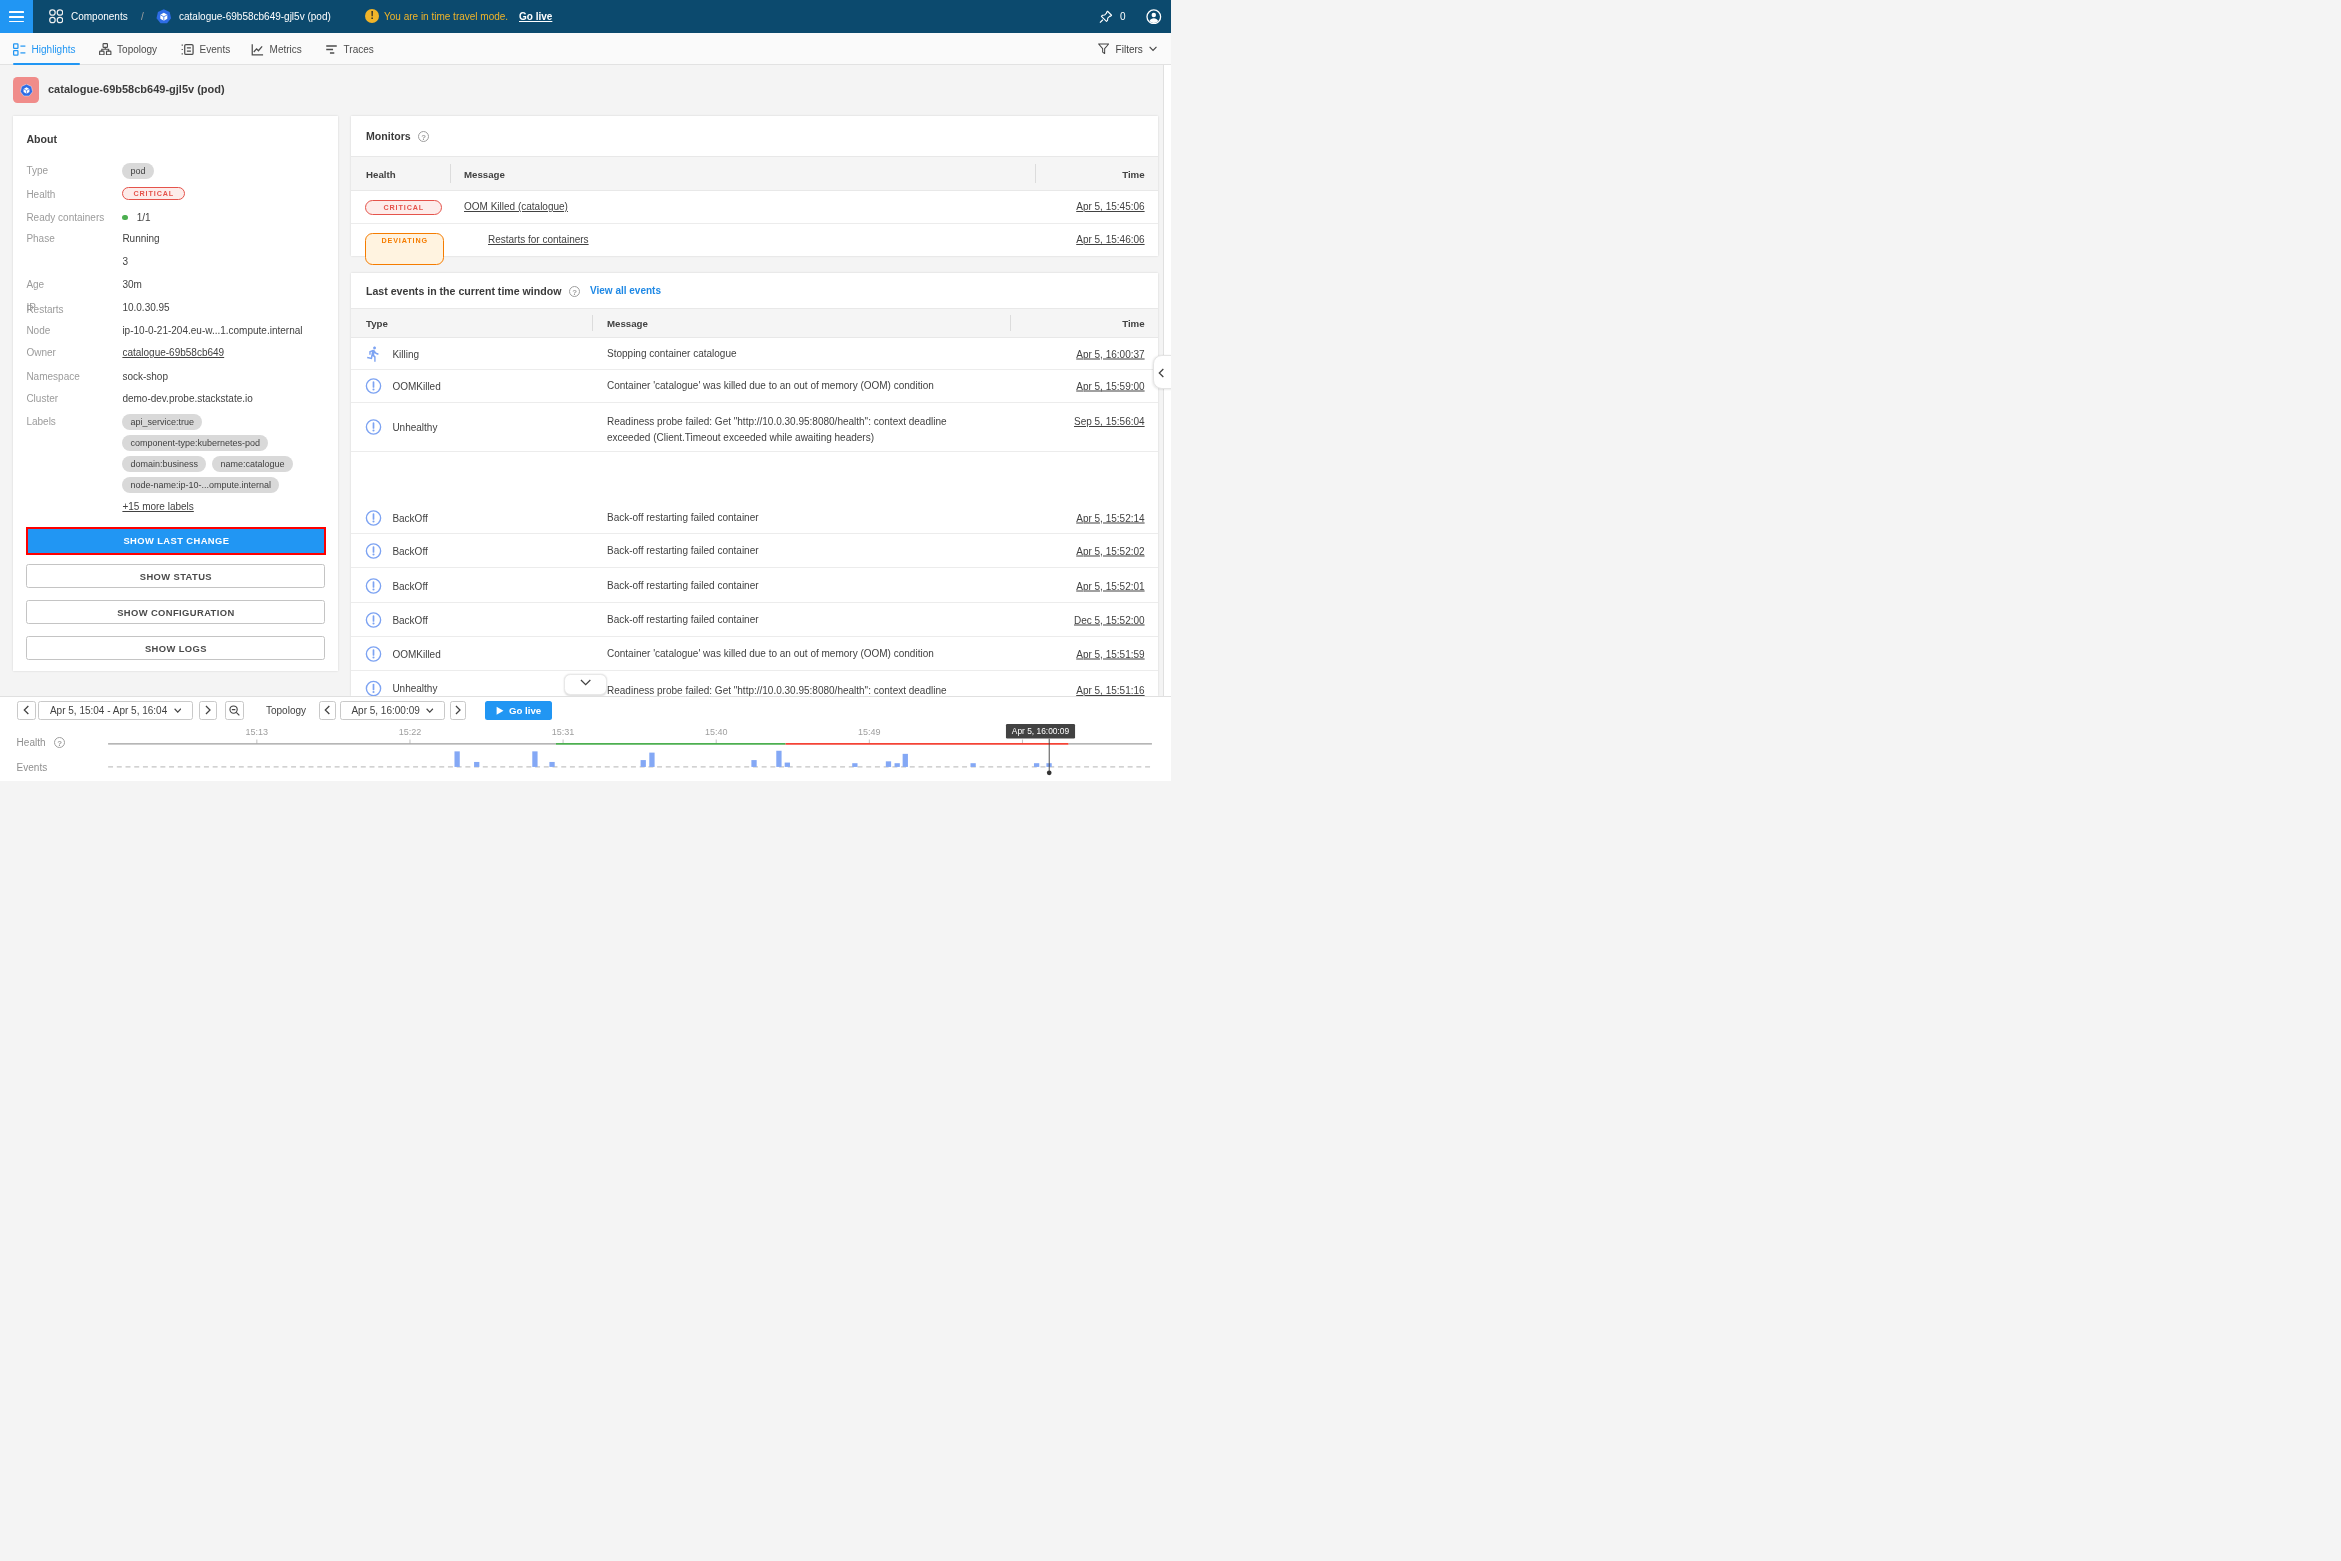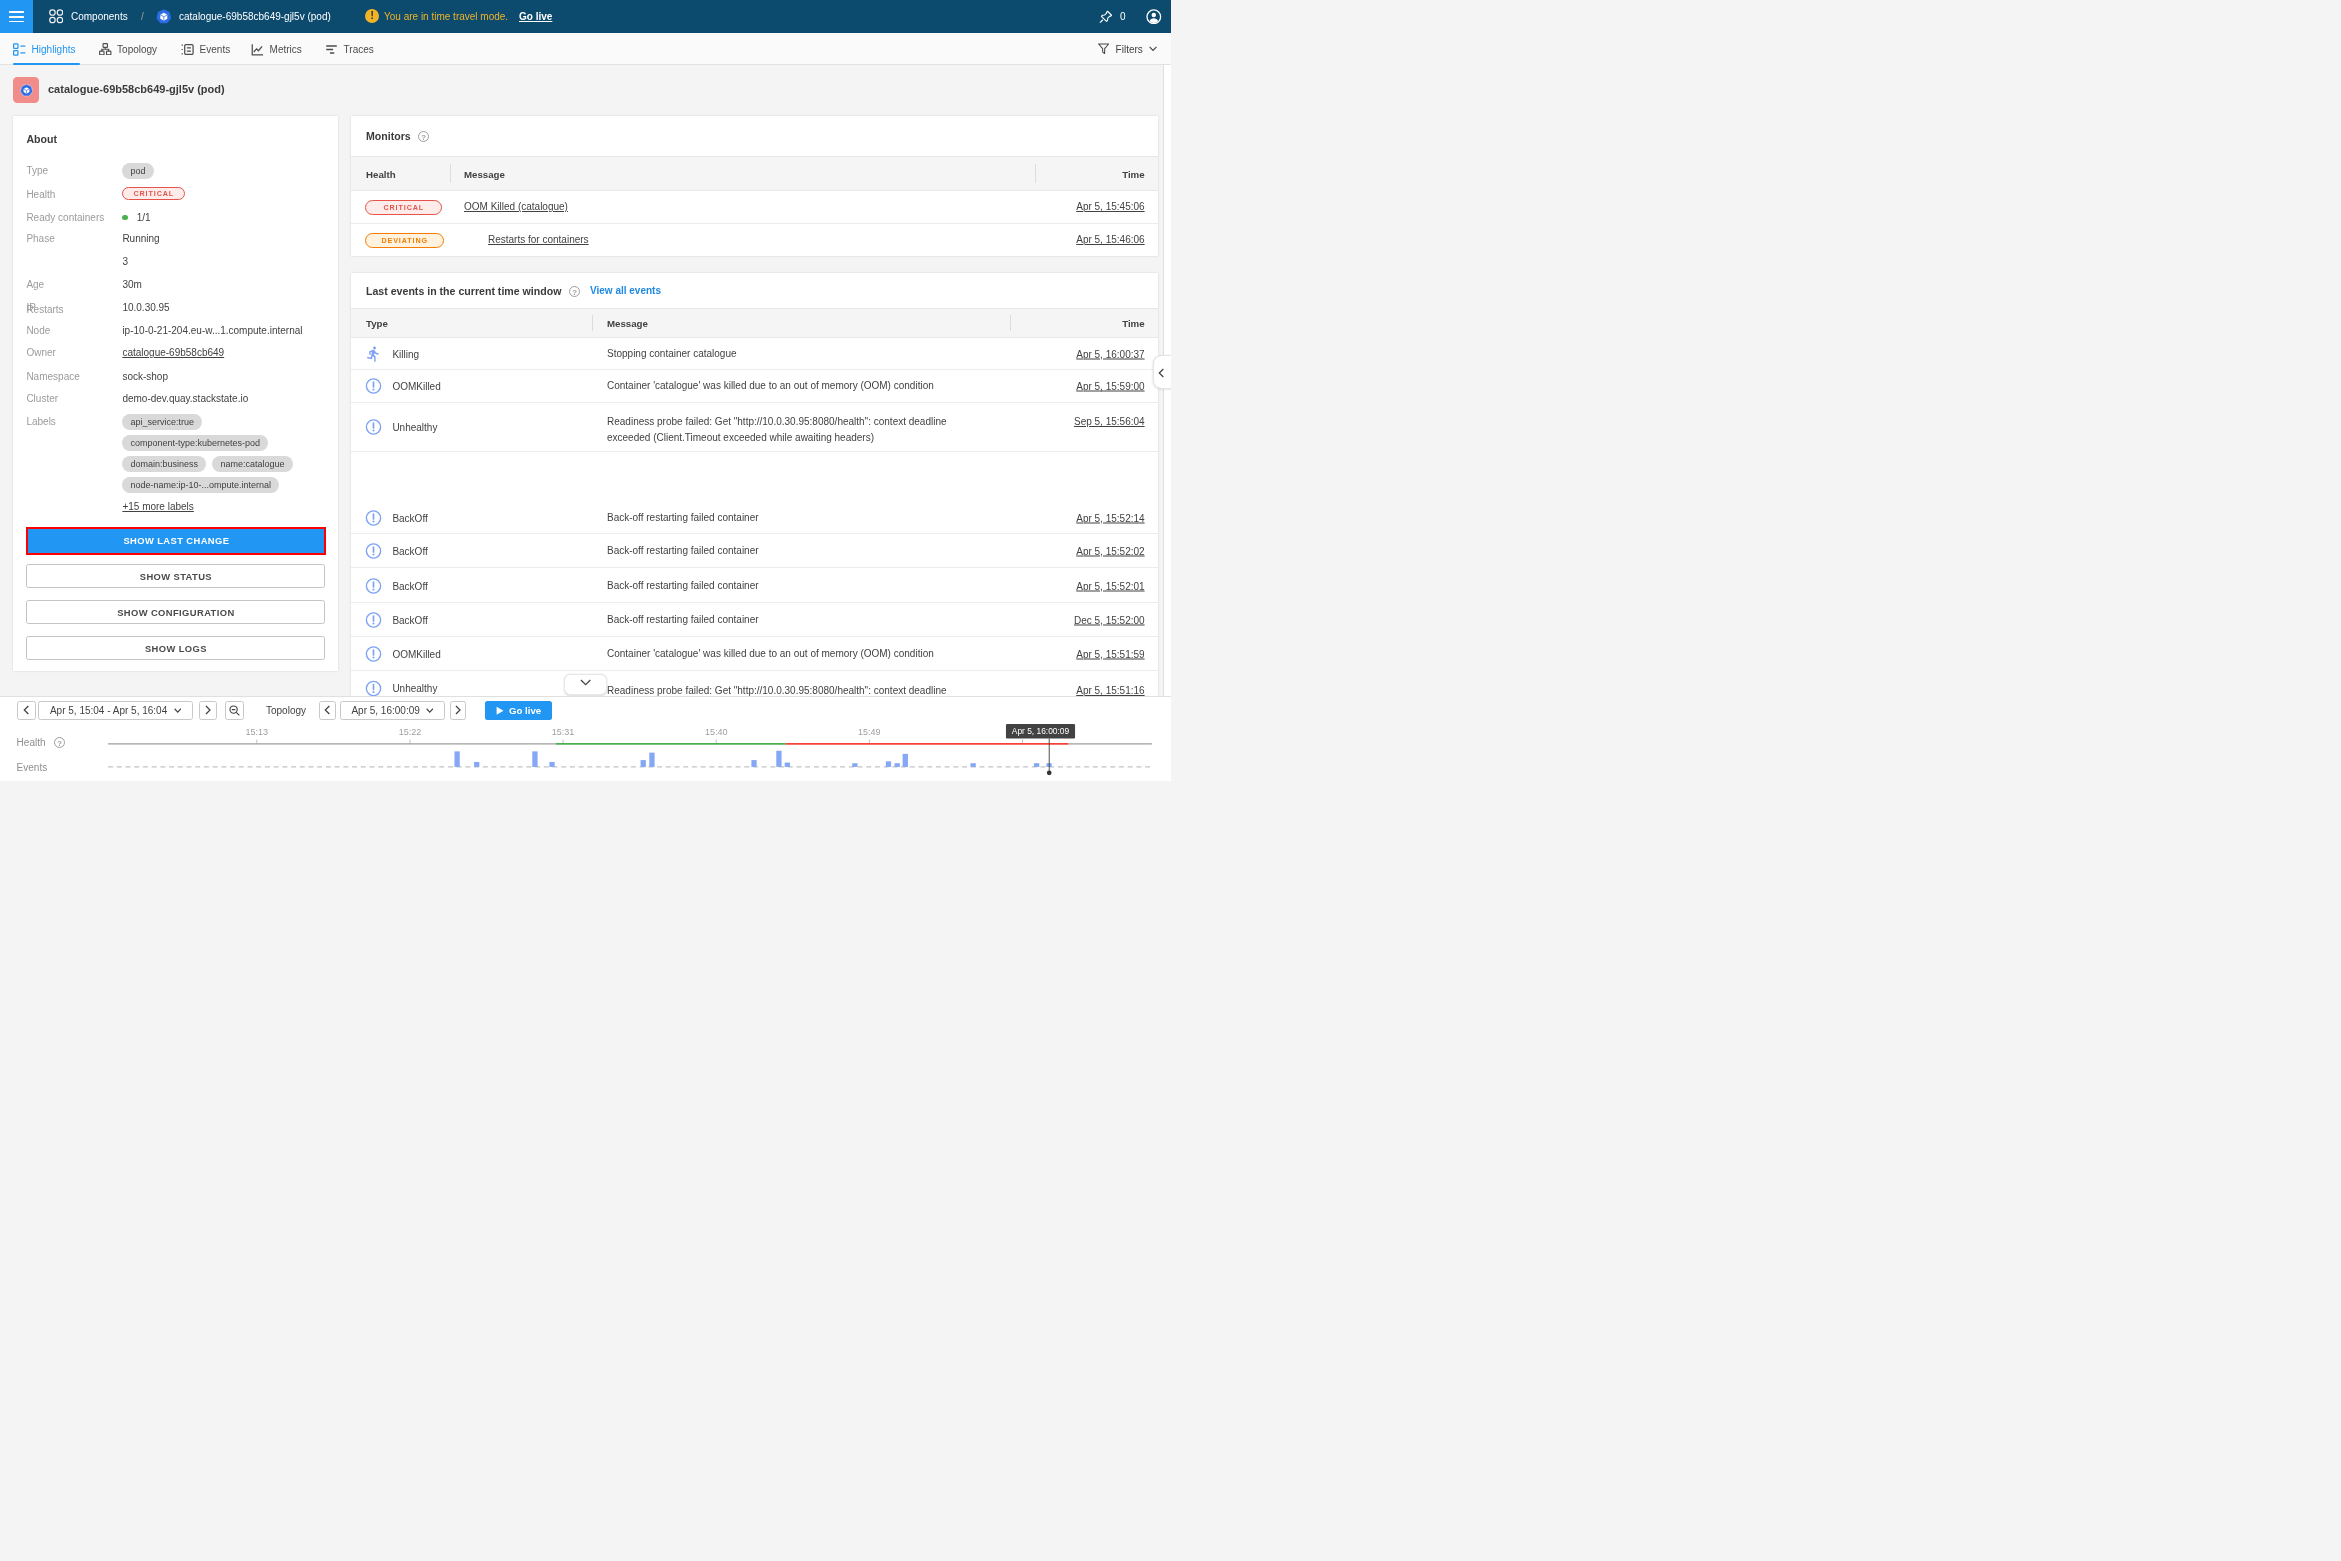--- a/index.html
+++ b/index.html
@@ -216,21 +216,21 @@
   <div class="aval" style="top:163px;">30m</div>
   <div class="arow alabel" style="top:186px;">IP</div>
   <div class="aval" style="top:186px;">10.0.30.95</div>
   <div class="arow alabel" style="top:209px;">Node</div>
   <div class="aval" style="top:209px;">ip-10-0-21-204.eu-w...1.compute.internal</div>
   <div class="arow alabel" style="top:231px;">Owner</div>
   <div class="aval ulink" style="top:231px;">catalogue-69b58cb649</div>
   <div class="arow alabel" style="top:255px;">Namespace</div>
   <div class="aval" style="top:255px;">sock-shop</div>
   <div class="arow alabel" style="top:277px;">Cluster</div>
-  <div class="aval" style="top:277px;">demo-dev.quay.stackstate.io</div>
+  <div class="aval" style="top:277px;">demo-dev.probe.stackstate.io</div>
   <div class="arow alabel" style="top:300px;">Labels</div>
   <div class="aval" style="top:298px;"><span class="chip">api_service:true</span></div>
   <div class="aval" style="top:319px;"><span class="chip">component-type:kubernetes-pod</span></div>
   <div class="aval" style="top:340px;"><span class="chip">domain:business</span><span class="chip" style="margin-left:6.3px;">name:catalogue</span></div>
   <div class="aval" style="top:361px;"><span class="chip">node-name:ip-10-...ompute.internal</span></div>
   <div class="aval ulink" style="top:385px;">+15 more labels</div>
   <div class="btn-primary-wrap">SHOW LAST CHANGE</div>
   <div class="btn-outline" style="top:448px;">SHOW STATUS</div>
   <div class="btn-outline" style="top:484px;">SHOW CONFIGURATION</div>
   <div class="btn-outline" style="top:520px;">SHOW LOGS</div>
@@ -245,21 +245,21 @@
     <div class="abs" style="left:15px; top:12px;">Health</div>
     <div class="abs" style="left:113px; top:12px;">Message</div>
     <div class="abs" style="right:13.4px; top:12px;">Time</div>
   </div>
   <div class="trow" style="top:75px; height:33px;">
     <div class="abs" style="left:14.4px; top:8.8px;"><span class="pill crit" style="height:15px; line-height:14px; padding:0 17px;">CRITICAL</span></div>
     <div class="abs ulink" style="left:113px; top:10px;">OOM Killed (catalogue)</div>
     <div class="timecell" style="top:10px;">Apr 5, 15:45:06</div>
   </div>
   <div class="trow" style="top:108px; height:33px; border-bottom:none;">
-    <div class="abs" style="left:14.4px; top:8.8px;"><span class="pill dev" style="height:15px; line-height:14px; padding:0 15px;">DEVIATING</span></div>
+    <div class="abs" style="left:14.4px; top:8.8px;"><span class="pill dev" style="height:32px; line-height:14px; padding:0 15px;">DEVIATING</span></div>
     <div class="abs ulink" style="left:113px; top:10px;padding-left:24px;">Restarts for containers</div>
     <div class="timecell" style="top:10px;">Apr 5, 15:46:06</div>
   </div>
 </div>
 
 <div class="card events">
   <div class="card-title abs" style="left:15px; top:12px;">Last events in the current time window</div>
   <div class="abs" style="left:218px; top:12.5px;"><span class="qicon">?</span></div>
   <div class="abs bluelink" style="left:239px; top:12.2px;">View all events</div>
   <div class="thead" style="top:35px; height:30px;">

